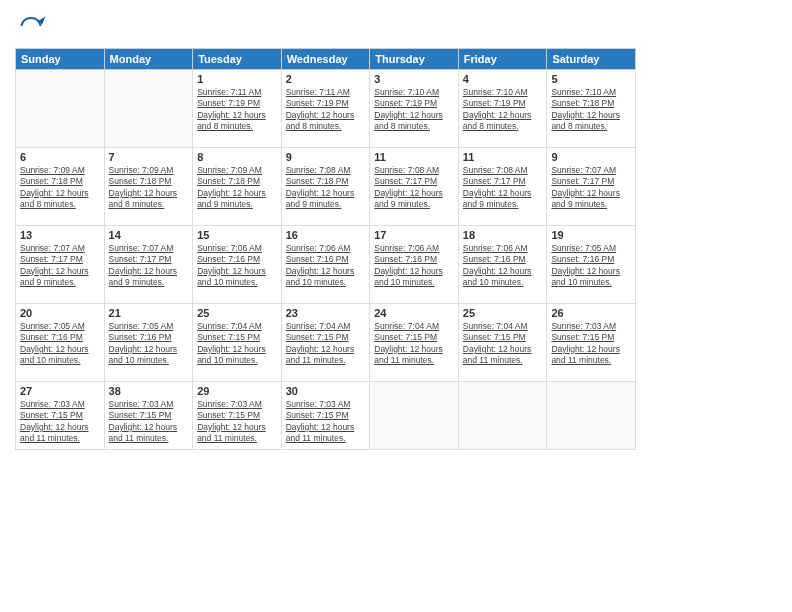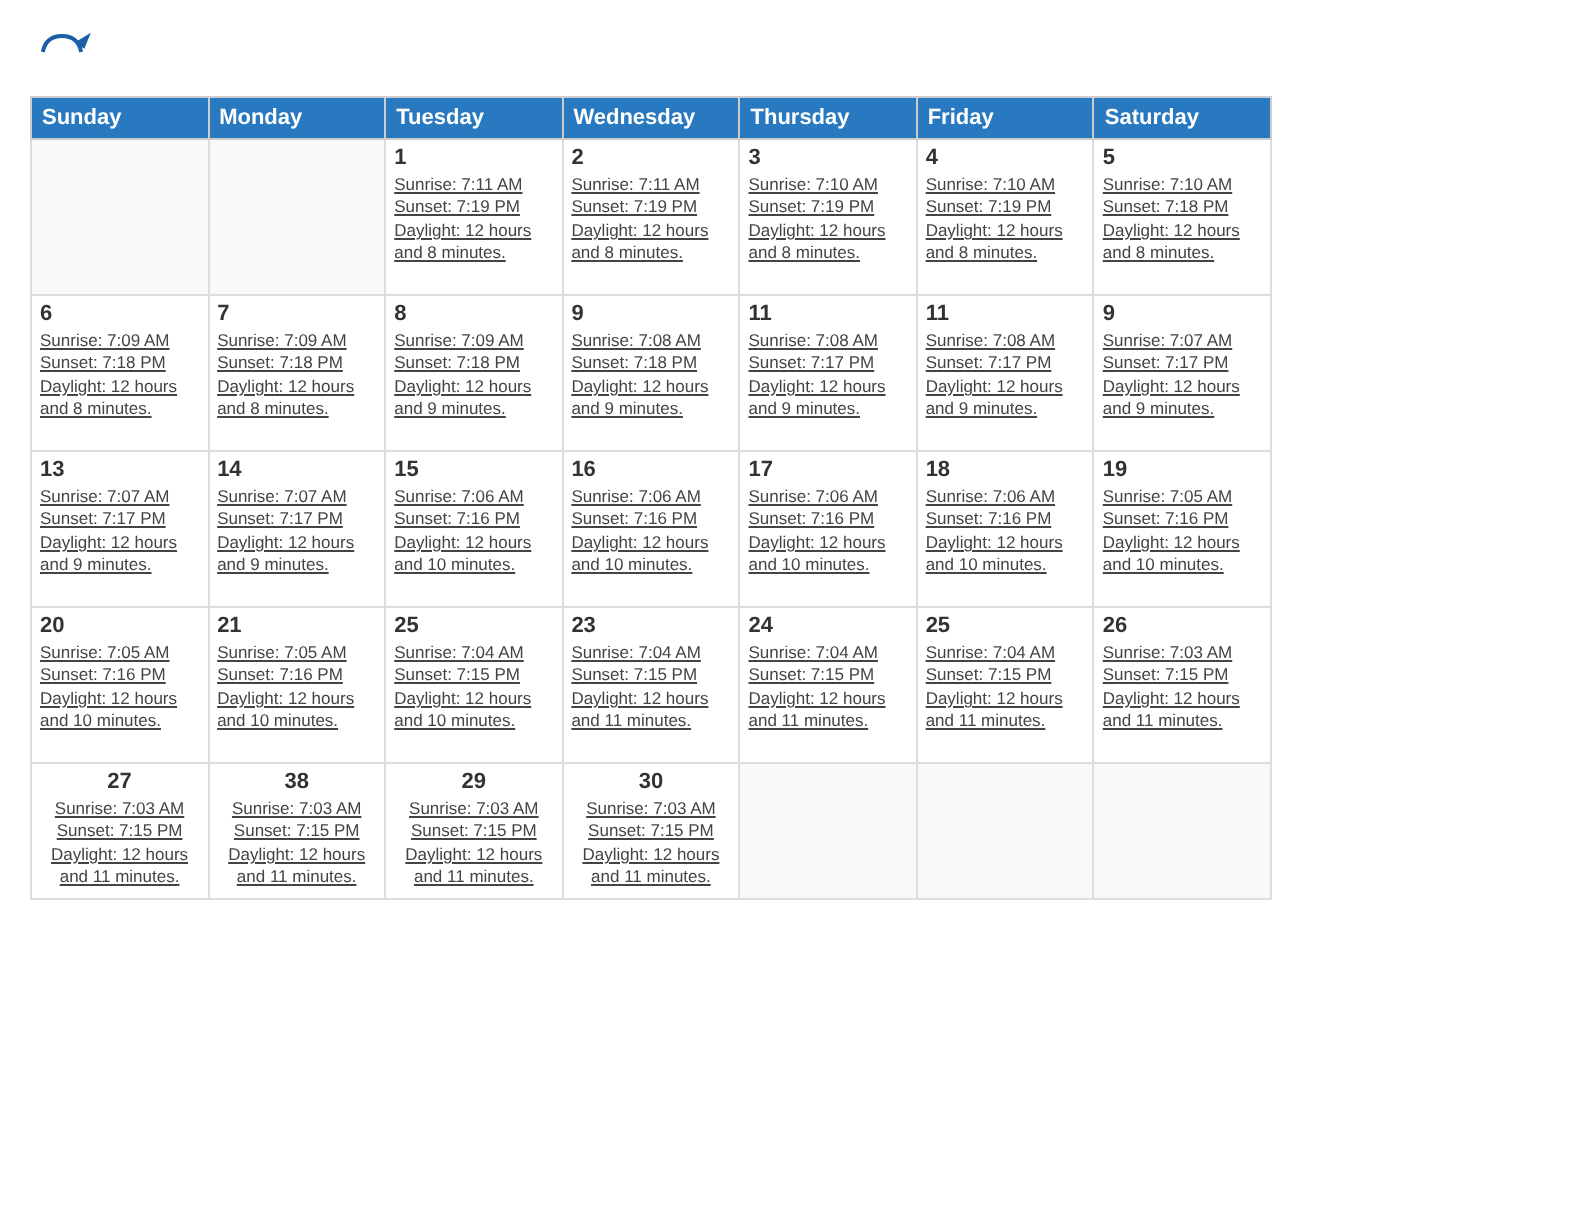--- a/index.html
+++ b/index.html
@@ -92,21 +92,20 @@
       margin-bottom: 2px;
     }
     .day-info {
       font-size: 8.5px;
       line-height: 1.35;
       color: #444;
       text-decoration: underline;
     }
     .last-row td {
       height: 68px;
-      text-align: center;
     }
   </style>
 </head>
 <body>
 
 <div class="page">
   <div class="header">
     <div class="logo">
       <svg class="logo-icon" viewBox="0 0 40 40" xmlns="http://www.w3.org/2000/svg">
         <rect x="2" y="2" width="36" height="36" rx="4" fill="white"></rect>

